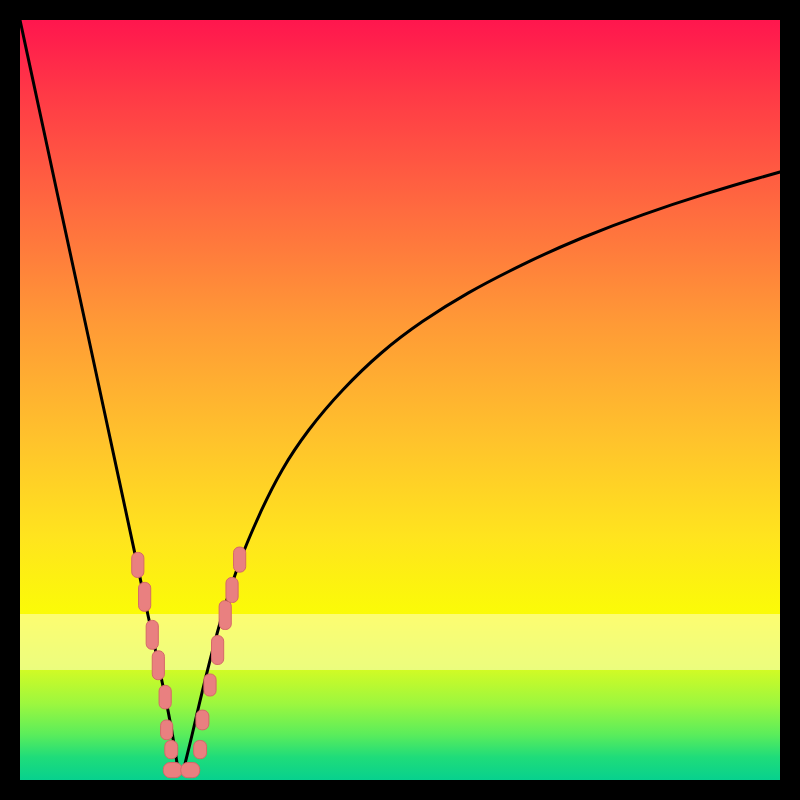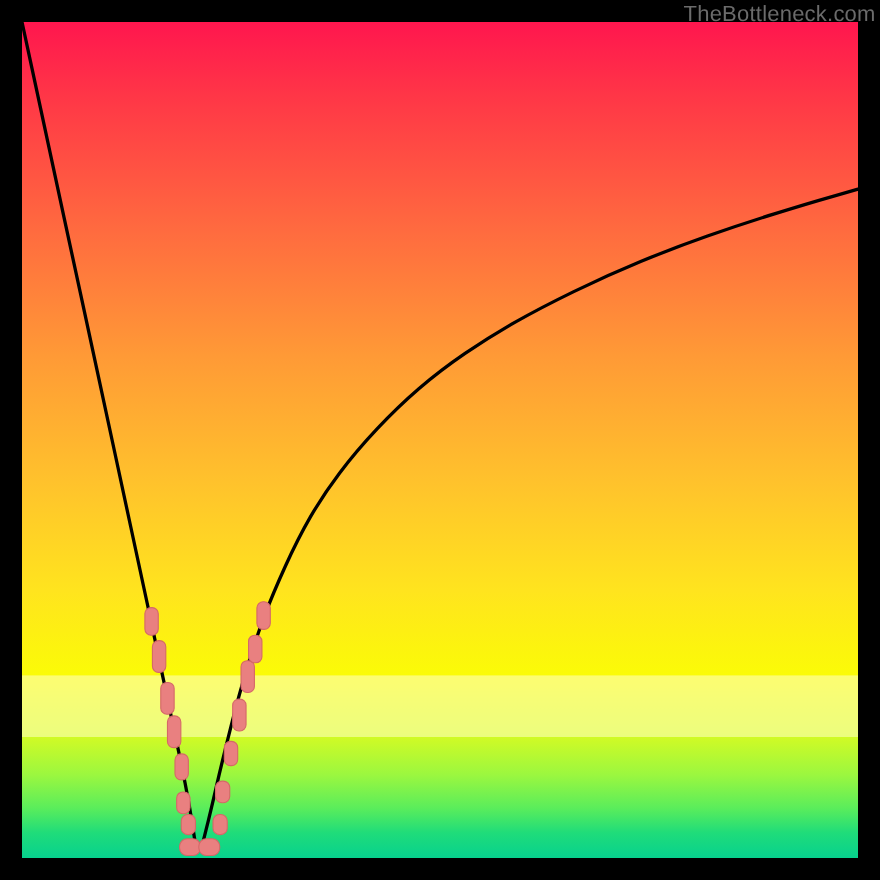--- a/index.html
+++ b/index.html
@@ -68,21 +68,20 @@
     width: 800px;
     height: 800px;
     pointer-events: none;
   }
 </style>
 </head>
 <body>
 
 <div class="frame">
   <div class="plot-area"></div>
-  <div class="watermark">TheBottleneck.com</div>
   <svg class="overlay" viewBox="0 0 800 800" preserveAspectRatio="none">
     <g id="curve-group">
         <path d="M 20 20 Q 20 20 27.6 55.33999999999999 Q 35.2 90.67999999999998 42.800000000000004 126.01999999999997 Q 50.400000000000006 161.35999999999996 58 196.7 Q 65.6 232.04000000000002 73.2 267 Q 80.80000000000001 301.96 88.4 337.29999999999995 Q 96 372.64 103.6 407.98 Q 111.2 443.32000000000005 118.80000000000001 478.66 Q 126.4 514 134 549.3399999999999 Q 141.60000000000002 584.68 149.2 620.78 Q 156.79999999999998 656.88 160.6 674.74 Q 164.4 692.6 168.2 711.6 Q 172 730.6 175.04000000000002 750.36 L 178.08 770.12" fill="none" stroke="#000000" stroke-width="3" stroke-linecap="round"></path>
         <path d="M 183.4 770.12 Q 183.4 770.12 187.2 754.92 Q 191 739.7199999999999 196.7 715.02 Q 202.4 690.32 210 660.3000000000001 Q 217.6 630.2800000000001 225.2 605.2 Q 232.8 580.12 240.4 559.98 Q 248 539.8399999999999 259.4 514.76 Q 270.8 489.68 282.2 469.92 Q 293.59999999999997 450.16 308.79999999999995 430.02 Q 324 409.87999999999994 343 389.73999999999995 Q 362 369.59999999999997 381 353.26 Q 400 336.92 422.8 321.34000000000003 Q 445.6 305.76 468.4 292.84000000000003 Q 491.2 279.9200000000001 521.6 265.1 Q 552 250.27999999999994 582.4000000000001 237.73999999999998 Q 612.8000000000001 225.20000000000002 643.2 214.56 Q 673.6 203.92 704 194.42000000000002 Q 734.4 184.92000000000007 757.2 178.46000000000004 L 780 171.99999999999997" fill="none" stroke="#000000" stroke-width="3" stroke-linecap="round"></path>
         <path d="M 178.08 770.12 L 183.4 770.12" fill="none" stroke="#000000" stroke-width="3"></path>
       </g>
     <g id="marker-group">
         <rect x="131.72" y="552.38" width="12.16" height="25.08" rx="5.53" fill="#e98080" stroke="#d56868" stroke-width="1"></rect>
         <rect x="138.56" y="582.40" width="12.16" height="28.88" rx="5.53" fill="#e98080" stroke="#d56868" stroke-width="1"></rect>
         <rect x="146.16" y="620.40" width="12.16" height="28.88" rx="5.53" fill="#e98080" stroke="#d56868" stroke-width="1"></rect>

